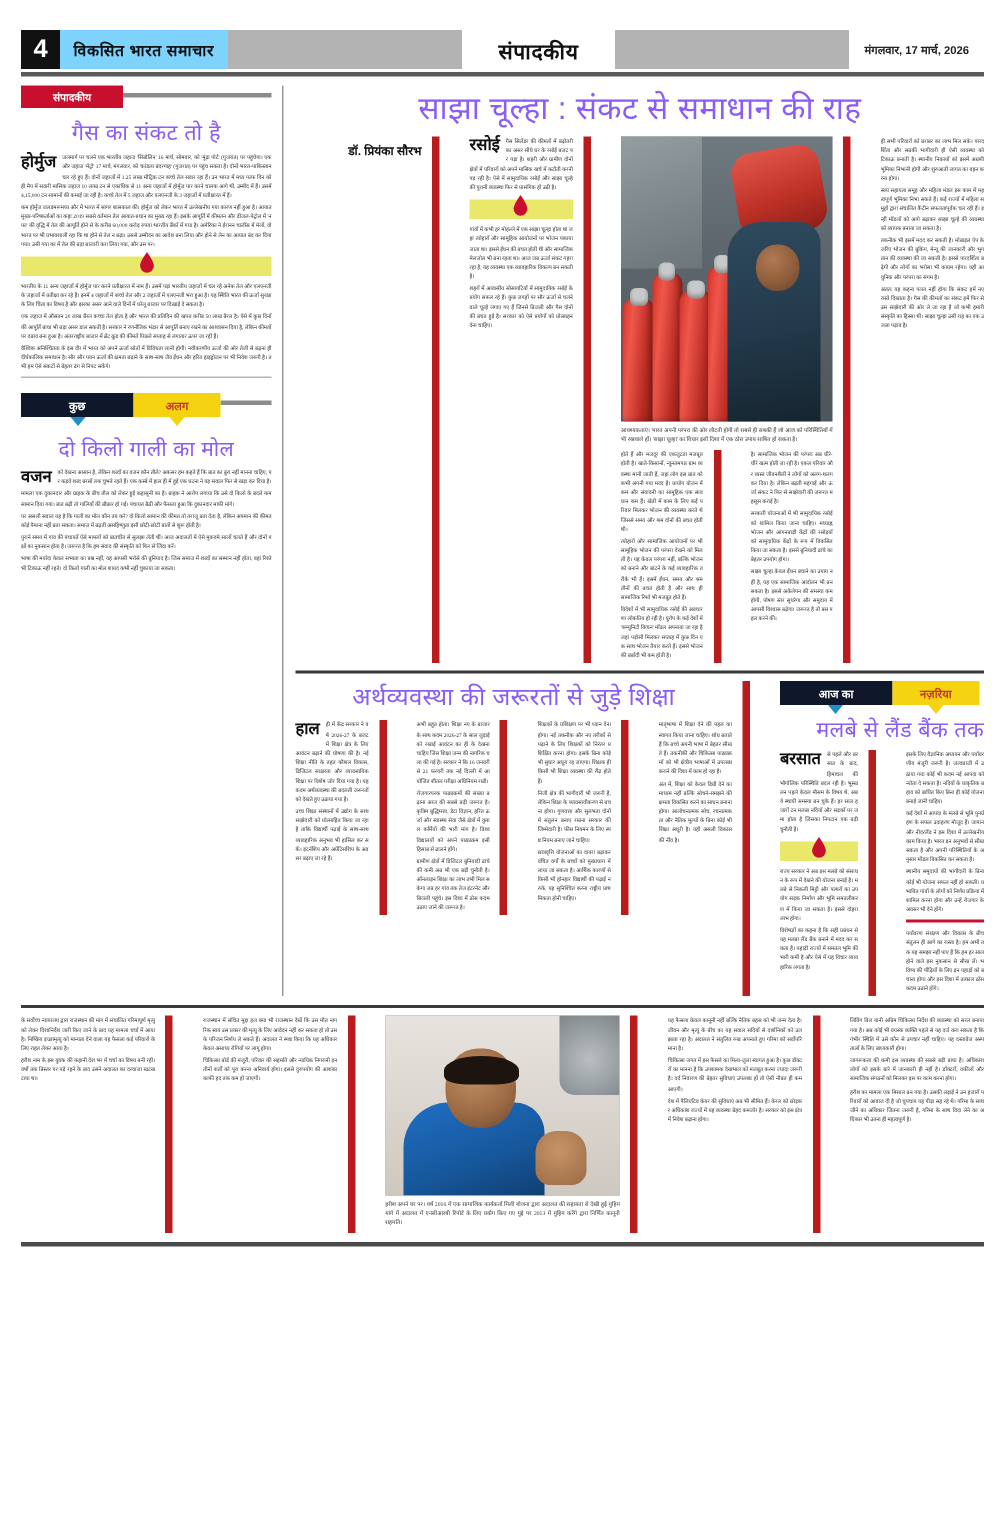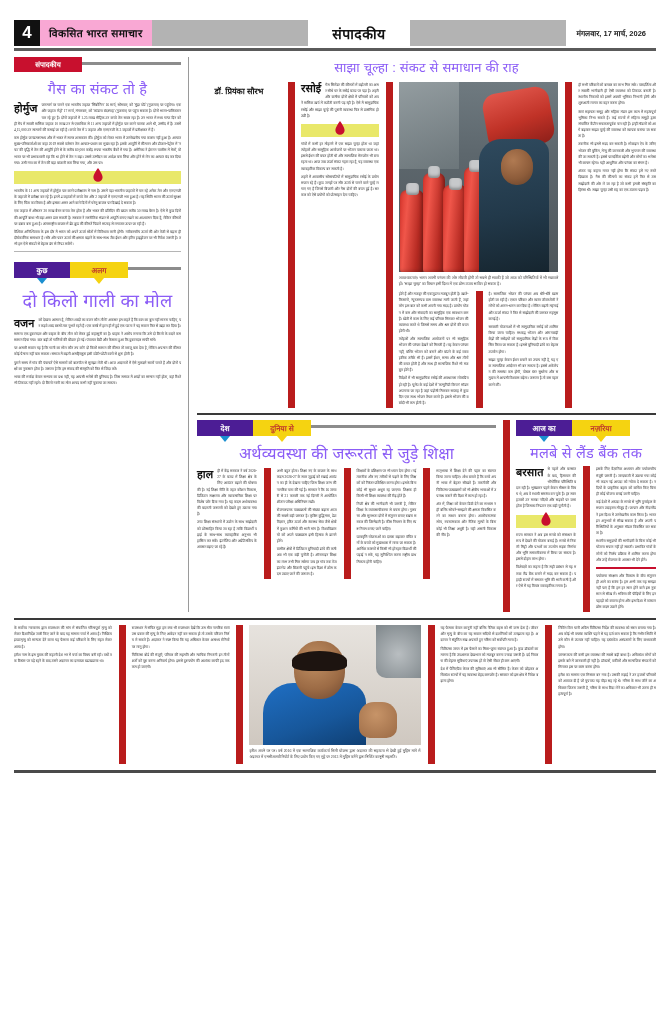--- a/index.html
+++ b/index.html
@@ -8,63 +8,63 @@
     width:670px;height:1024px;overflow:hidden;
     font-family:"Liberation Sans","DejaVu Sans",sans-serif;
     color:#1a1a1a;-webkit-font-smoothing:antialiased;
   }
   .page{width:670px;height:1024px;position:relative;box-sizing:border-box;padding:0 14px;}
 
   
   .masthead{display:flex;align-items:stretch;height:26px;margin-top:20px;background:#b3b3b3;}
   .mh-num{background:#111;color:#fff;font-weight:bold;font-size:17px;display:flex;
     align-items:center;justify-content:center;width:26px;flex:0 0 26px;}
-  .mh-paper{background:#f9a8d4;display:flex;align-items:center;padding:0 9px;
+  .mh-paper{background:#7dd3fc;display:flex;align-items:center;padding:0 9px;
     font-size:10.5px;font-weight:bold;letter-spacing:.4px;color:#111;}
   .mh-spacer{flex:1;}
   .mh-section{background:#fff;display:flex;align-items:center;justify-content:center;
     padding:0 24px;font-size:14px;font-weight:bold;color:#111;letter-spacing:.5px;}
   .mh-date{background:#fff;display:flex;align-items:center;padding:0 10px;
     font-size:7.5px;font-weight:bold;color:#222;}
   .mh-rule{height:3px;background:#5a5a5a;margin-top:2px;}
 
   
   .body-grid{display:flex;gap:8px;margin-top:6px;}
   .col-left{width:175px;flex:0 0 175px;border-right:1px solid #9a9a9a;padding-right:7px;box-sizing:border-box;}
   .col-main{flex:1;min-width:0;}
 
   
   .tagrow{display:flex;align-items:flex-start;position:relative;margin-bottom:9px;}
   .tag{font-size:7.5px;font-weight:bold;color:#111;padding:2.5px 0 3px;text-align:center;position:relative;}
-  .tag.blue{background:#4c1d95;color:#fff;width:56px;}
+  .tag.blue{background:#0f172a;color:#fff;width:75px;}
   .tag.yellow{background:#f5d311;color:#c0392b;width:58px;}
   .tag.blue:after{content:"";position:absolute;left:50%;top:100%;margin-left:-5px;
     border-left:5px solid transparent;border-right:5px solid transparent;border-top:6px solid #1b8fd0;}
   .tag.yellow:after{content:"";position:absolute;left:50%;top:100%;margin-left:-5px;
     border-left:5px solid transparent;border-right:5px solid transparent;border-top:6px solid #f5d311;}
   .tag-line{flex:1;height:3px;background:#8c8c8c;margin-top:5px;}
   .tag.red{background:#c8102e;color:#fff;width:68px;font-size:7px;}
 
   
   .hl{font-weight:normal;color:#8b5cf6;text-align:center;line-height:1.15;letter-spacing:.2px;}
   .hl-left{font-size:14.5px;margin:4px 0 5px;}
-  .hl-main{font-size:13px;margin:4px 0 6px;}
+  .hl-main{font-size:21px;margin:4px 0 6px;}
   .hl-mid{font-size:16px;margin:3px 0 5px;}
-  .hl-small{font-size:18px;margin:13px 0 5px;}
+  .hl-small{font-size:14px;margin:13px 0 5px;}
   .hl-bottom{font-size:20px;margin:4px 0 6px;}
-  .hl-right{font-size:14.5px;margin:3px 0 5px;}
+  .hl-right{font-size:14.5px;margin:3px 0 5px;text-align:right;}
 
   .kicker{font-size:9px;font-weight:bold;color:#111;text-align:center;line-height:1.3;
     padding:0 4px 4px;}
-  .byline{font-size:8px;font-weight:bold;color:#111;text-align:center;padding:3px 0;}
+  .byline{font-size:8px;font-weight:bold;color:#111;text-align:right;padding:3px 0;}
 
   
   .cols{display:flex;gap:7px;}
   .tcol{flex:1;min-width:0;}
-  .tcol.sep{border-left:7px solid #b91c1c;padding-left:6px;}
+  .tcol.sep{border-left:5px solid #b91c1c;padding-left:20px;}
   .para{font-size:3.6px;line-height:1.72;text-align:justify;color:#2b2b2b;
     word-break:break-all;hyphens:auto;margin:0 0 2px;font-family:"Liberation Serif",serif;}
   .dropcap{font-size:11px;font-weight:bold;color:#111;float:left;line-height:1;
     margin:1px 4px 1px 0;font-family:"Liberation Sans",sans-serif;}
 
   
   .drop-div{height:13px;background:#e9e86a;margin:5px 0 4px;position:relative;}
   .drop-div .drop{position:absolute;left:50%;top:-3px;margin-left:-5px;width:10px;height:14px;}
   .hr-red{height:2px;background:#c8102e;margin:4px 0;}
   .hr-dark{height:2px;background:#3a3a3a;margin:5px 0;}
@@ -234,25 +234,20 @@
           <p class="para">तकनीक भी इसमें मदद कर सकती है। मोबाइल ऐप के जरिए भोजन की बुकिंग, मेन्यू की जानकारी और भुगतान की व्यवस्था की जा सकती है। इससे पारदर्शिता बढ़ेगी और लोगों का भरोसा भी कायम रहेगा। यही आधुनिक और परंपरा का संगम है।</p>
           <p class="para">अंततः यह कहना गलत नहीं होगा कि संकट हमें नए रास्ते दिखाता है। गैस की कीमतों का संकट हमें फिर से उस साझेदारी की ओर ले जा रहा है जो कभी हमारी संस्कृति का हिस्सा थी। साझा चूल्हा उसी राह का एक उजला पड़ाव है।</p>
         </div>
       </div>
 
       <div class="hr-dark"></div>
 
       <div class="cols">
 
         <div class="tcol" style="flex:3.1">
-          <div class="tagrow">
-            <div class="tag blue">देश</div>
-            <div class="tag yellow">दुनिया से</div>
-            <div class="tag-line"></div>
-          </div>
           <div class="hl hl-mid">अर्थव्यवस्था की जरूरतों से जुड़े शिक्षा</div>
           <div class="cols">
             <div class="tcol">
               <span class="dropcap">हाल</span>
               <p class="para">ही में केंद्र सरकार ने वर्ष 2026-27 के बजट में शिक्षा क्षेत्र के लिए आवंटन बढ़ाने की घोषणा की है। नई शिक्षा नीति के तहत कौशल विकास, डिजिटल साक्षरता और व्यावसायिक शिक्षा पर विशेष जोर दिया गया है। यह कदम अर्थव्यवस्था की बदलती जरूरतों को देखते हुए उठाया गया है।</p>
               <p class="para">उच्च शिक्षा संस्थानों में उद्योग के साथ साझेदारी को प्रोत्साहित किया जा रहा है ताकि विद्यार्थी पढ़ाई के साथ-साथ व्यावहारिक अनुभव भी हासिल कर सकें। इंटर्नशिप और अप्रेंटिसशिप के अवसर बढ़ाए जा रहे हैं।</p>
             </div>
             <div class="tcol sep">
               <p class="para">अभी बहुत होता। शिक्षा नए के बाजार के साथ कदम 2026-27 के साल जुड़ाई को रखाई आवंटन का ही के देखना चाहिए जिस शिक्षा जन्म की नागरिक चला की गई है। सरकार ने कि 16 जनवरी से 21 फरवरी तक नई दिल्ली में आयोजित शीतल परीक्षा अधिनियम रखी।</p>
               <p class="para">रोजगारपरक पाठ्यक्रमों की संख्या बढ़ाना आज की सबसे बड़ी जरूरत है। कृत्रिम बुद्धिमत्ता, डेटा विज्ञान, हरित ऊर्जा और स्वास्थ्य सेवा जैसे क्षेत्रों में कुशल कर्मियों की भारी मांग है। विश्वविद्यालयों को अपने पाठ्यक्रम इसी हिसाब से ढालने होंगे।</p>

